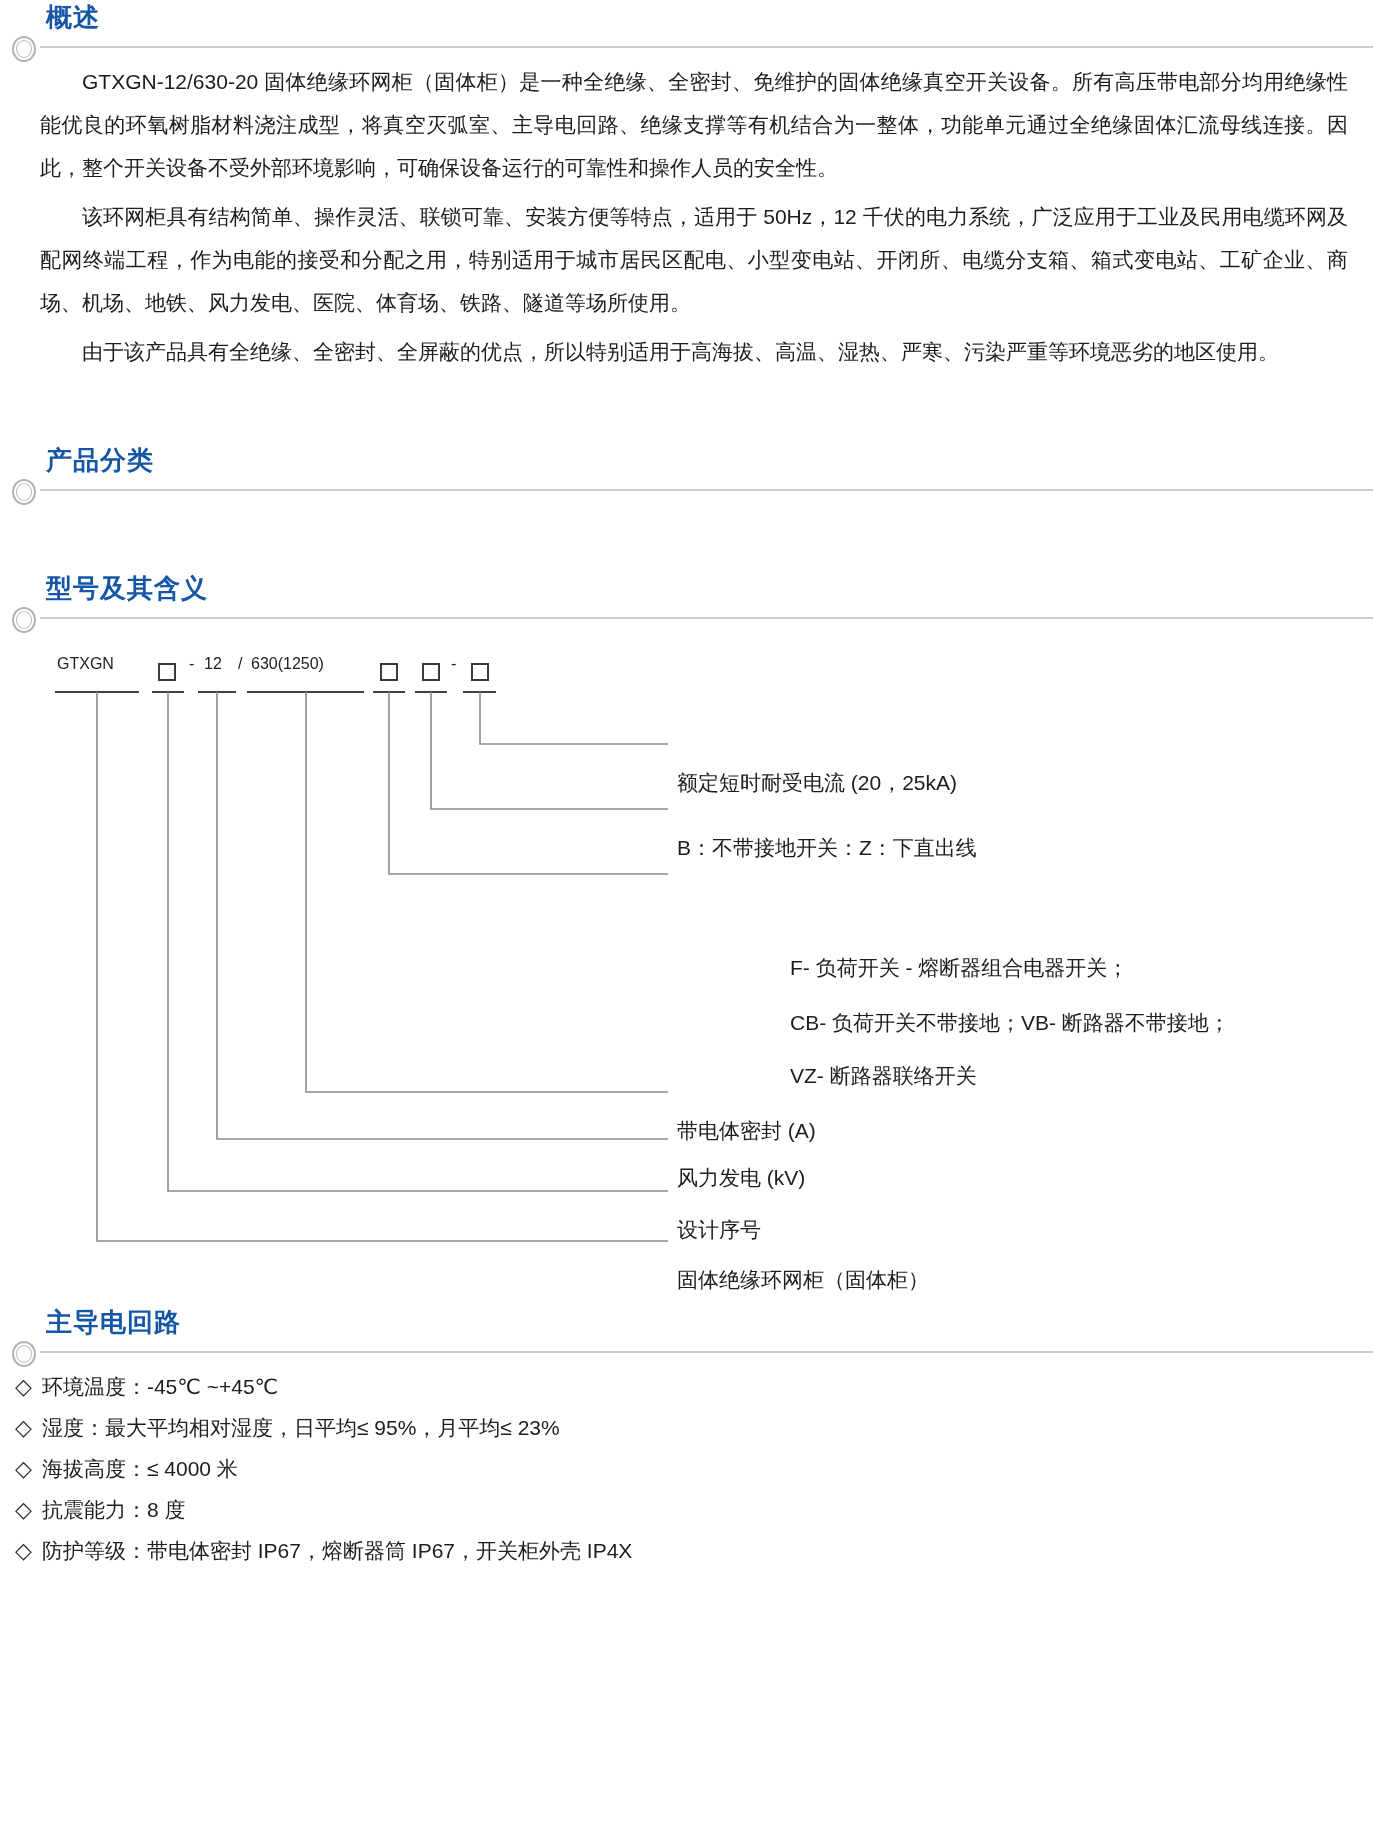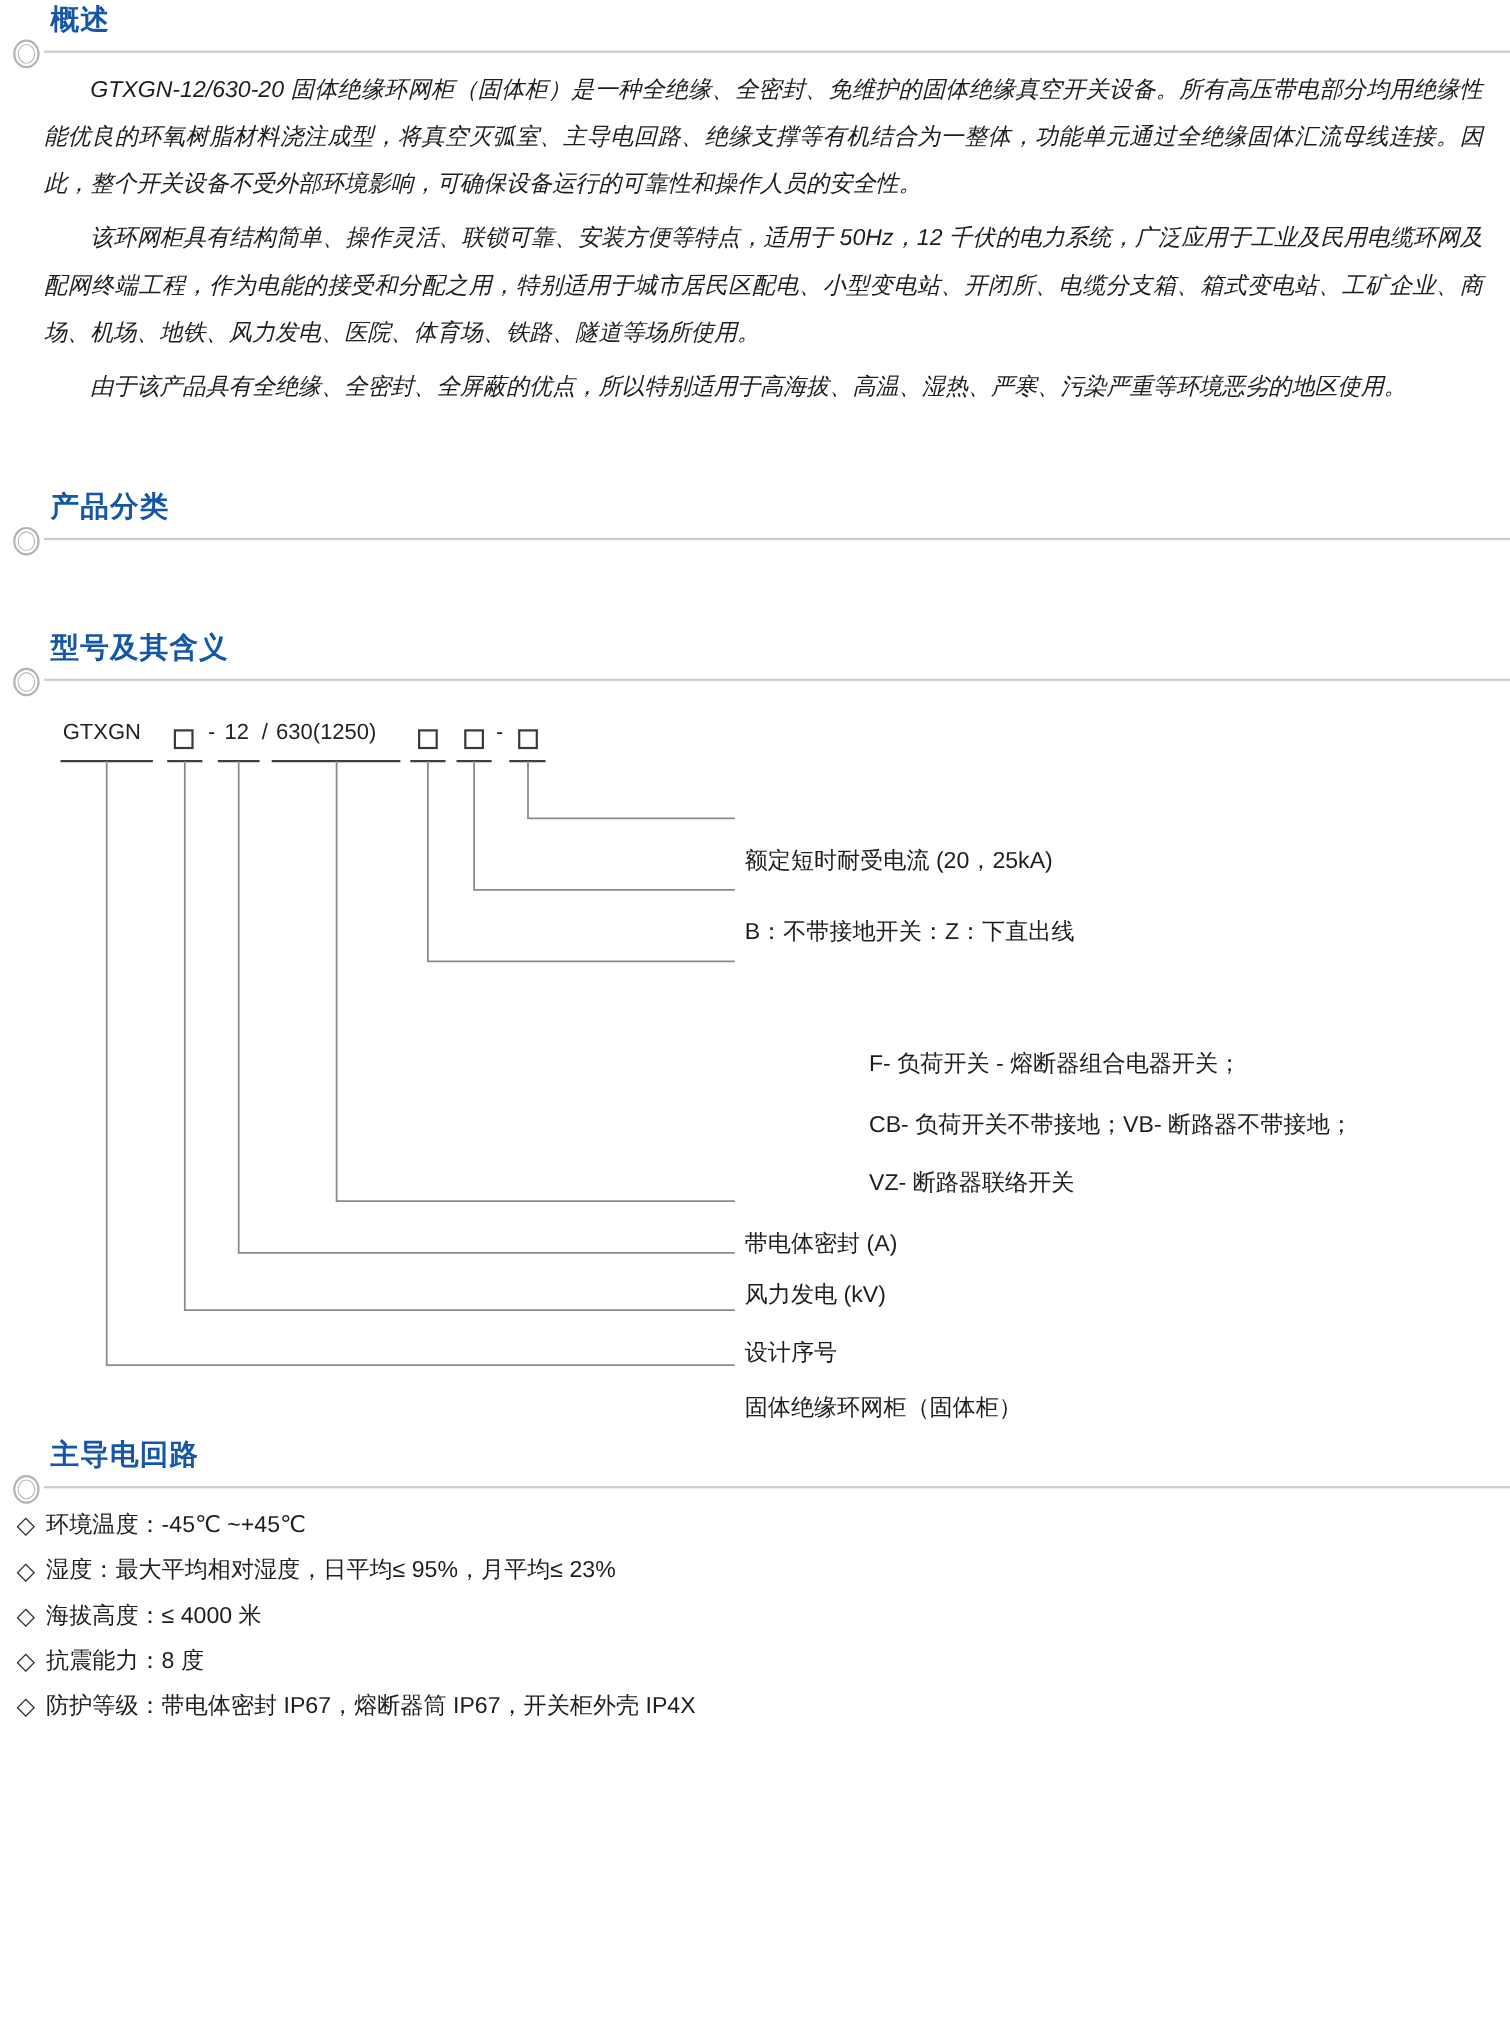--- a/index.html
+++ b/index.html
@@ -21,25 +21,25 @@
     border:2px solid #b3b3b3;border-radius:50%;background:#ffffff;
     box-sizing:border-box;
   }
   .ring-inner{
     position:absolute;left:2px;top:2px;right:2px;bottom:2px;
     border:1px solid #b9b9b9;border-radius:50%;
   }
   
   .body-text{padding:0 25px 0 40px;font-size:21px;line-height:43px;text-align:justify;}
   .body-text p{margin:6px 0;text-indent:2em;}
-  .mt12{margin-top:12px;font-style:italic;}
+  .mt12{margin-top:12px;}
   
   .diagram{position:relative;height:620px;margin-top:28px;}
   .diagram svg{position:absolute;left:0;top:0;}
-  .code-seg{position:absolute;top:8px;font-size:20px;color:#222;white-space:nowrap;}
+  .code-seg{position:absolute;top:8px;font-size:16px;color:#222;white-space:nowrap;}
   .code-box{
     position:absolute;top:16px;width:18px;height:18px;
     border:2px solid #3a3a3a;box-sizing:border-box;background:#fff;
   }
   .dlabel{
     position:absolute;height:28px;line-height:28px;font-size:21px;
     color:#1d1d1d;white-space:nowrap;margin-top:39px;
   }
   
   .cond-list{padding:20px 25px 0 15px;}

